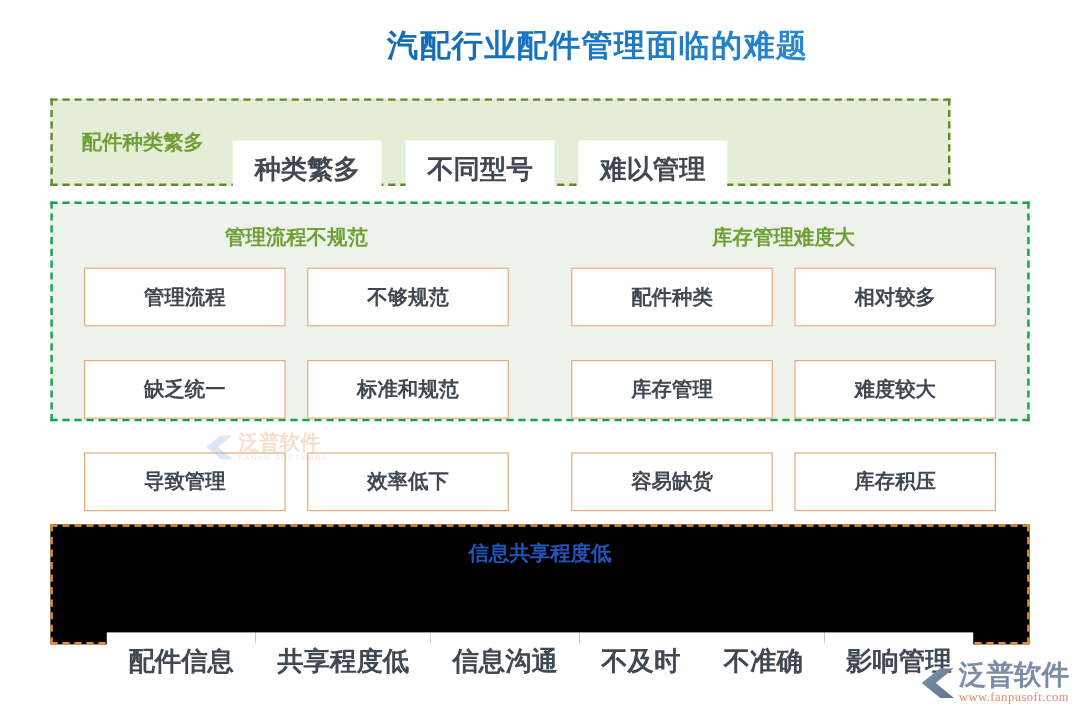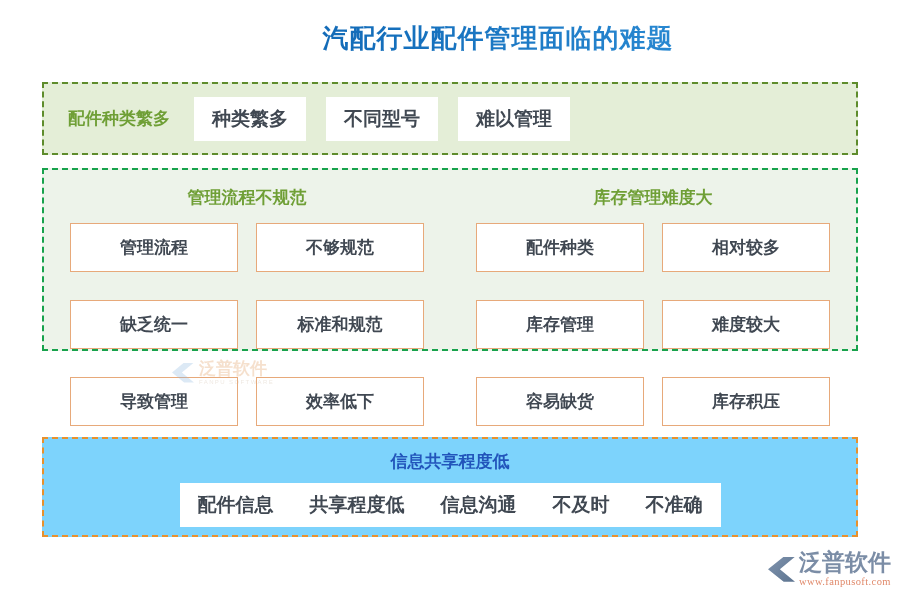--- a/index.html
+++ b/index.html
@@ -30,21 +30,21 @@
     color: transparent;
     margin-left: 48px;
     -webkit-text-fill-color: transparent;
   }
 
   
   .section { position: absolute; }
 
   .sec-kinds {
     left: 42px; top: 82px;
-    width: 816px; height: 73px;
+    width: 750px; height: 73px;
     background: #e4eed7;
     border: 2px dashed #5e8c2c;
     display: flex;
     align-items: center;
     padding-left: 24px;
     gap: 0;
   }
   .sec-kinds .lead {
     color: #6f9f36;
     font-size: 17px;
@@ -53,25 +53,26 @@
     margin-right: 24px;
   }
   .sec-kinds .chips {
     display: flex;
     align-items: center;
     gap: 20px;
   }
   .chip-plain {
     background: #ffffff;
     color: #404852;
-    font-size: 19px;
+    font-size: 22px;
     font-weight: bold;
     white-space: nowrap;
     padding: 9px 18px;
     text-align: center;
+    margin-top: 44px;
   }
 
   
   .sec-mid {
     left: 42px; top: 168px;
     width: 816px; height: 183px;
     background: #edf3ea;
     border: 2px dashed #17a24c;
     display: flex;
   }
@@ -101,21 +102,21 @@
     font-weight: bold;
     text-align: center;
     padding: 12px 4px;
     white-space: nowrap;
   }
 
   
   .sec-share {
     left: 42px; top: 437px;
     width: 816px; height: 100px;
-    background: #7dd3fc;
+    background: #000000;
     border: 2px dashed #e8912c;
     padding-top: 11px;
   }
   .share-head {
     text-align: center;
     color: #2255bb;
     font-size: 17px;
     font-weight: bold;
     margin-bottom: 10px;
   }
@@ -207,20 +208,21 @@
   </div>
 
   <div class="section sec-share">
     <div class="share-head">信息共享程度低</div>
     <div class="share-chips">
       <div class="chip-plain">配件信息</div>
       <div class="chip-plain">共享程度低</div>
       <div class="chip-plain">信息沟通</div>
       <div class="chip-plain">不及时</div>
       <div class="chip-plain">不准确</div>
+      <div class="chip-plain">影响管理</div>
     </div>
   </div>
 
   <div class="wm wm-center">
     <div class="wm-mark"></div>
     <div class="wm-text">
       <span class="wm-cn">泛普软件</span>
       <span class="wm-en">FANPU SOFTWARE</span>
     </div>
   </div>

